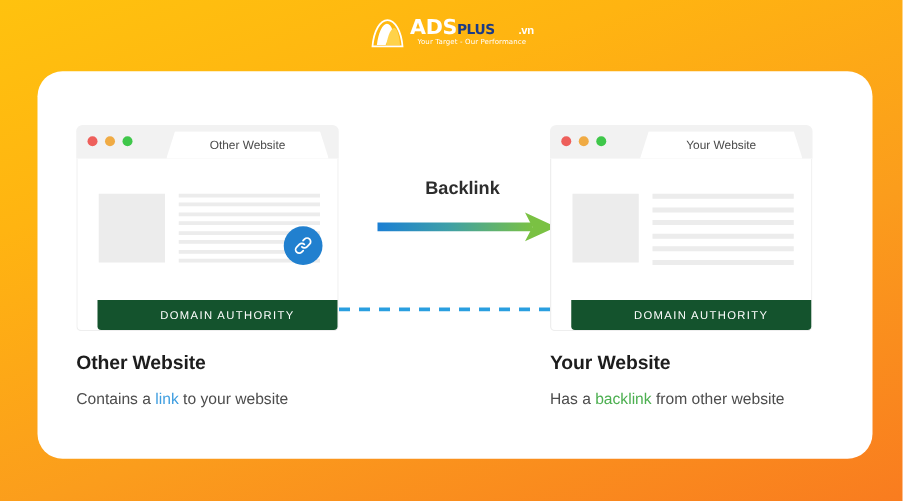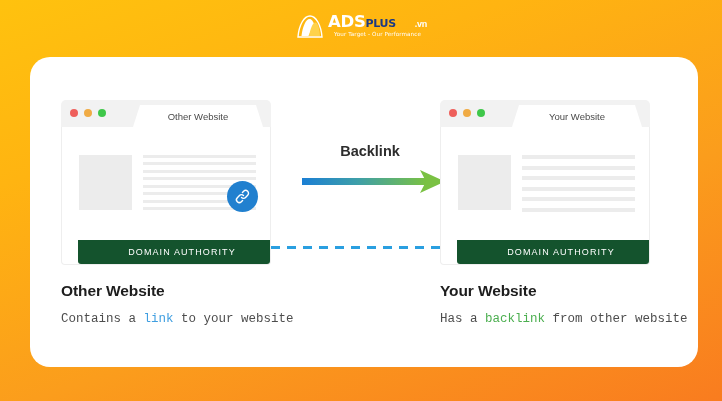--- a/index.html
+++ b/index.html
@@ -238,21 +238,20 @@
     font-size: 15.5px;
     font-weight: bold;
     color: #1d1d1d;
     margin: 0 0 12px 0;
     letter-spacing: -0.1px;
   }
   .cap-sub {
     font-size: 12.5px;
     color: #4d4d4d;
     margin: 0;
-    font-family: Liberation Mono, monospace;
   }
   .kw-blue  { color: #3f9ee0; }
   .kw-green { color: #4caf50; }
 </style>
 </head>
 <body>
 
 <div class="logo-wrap">
   <div class="logo">
     <svg class="logo-mark" viewBox="0 0 30 27">

